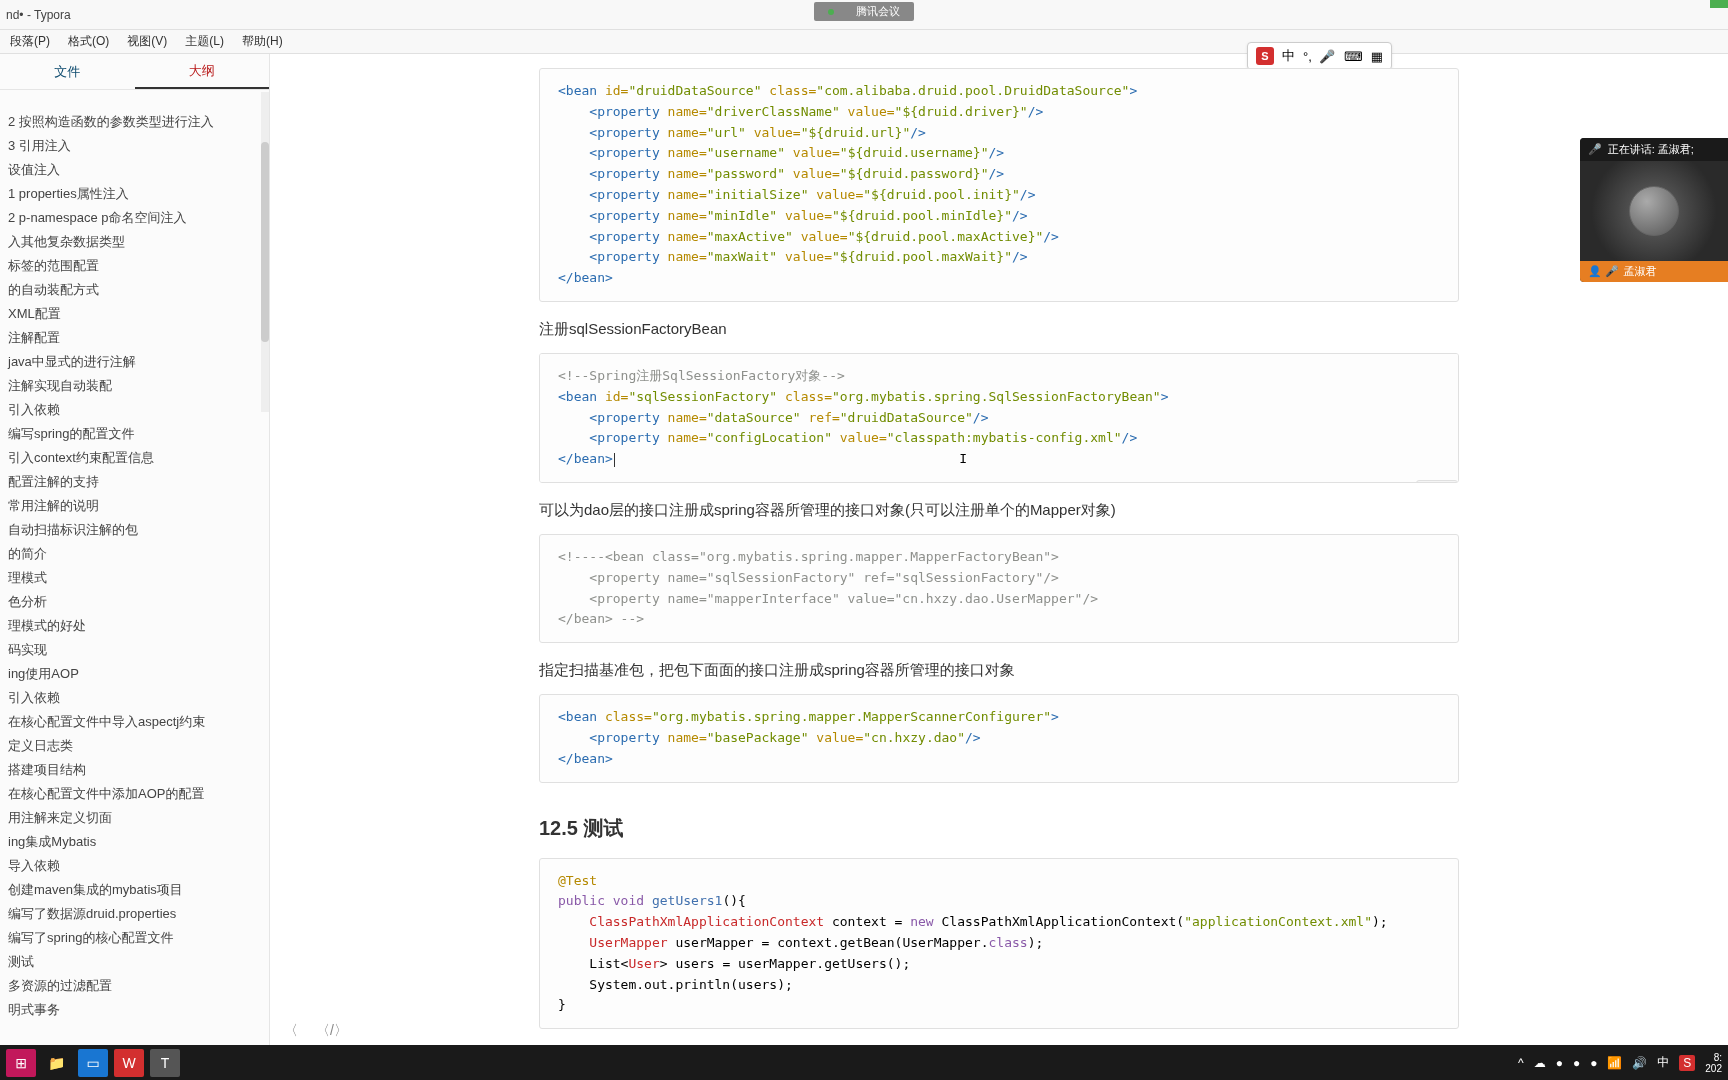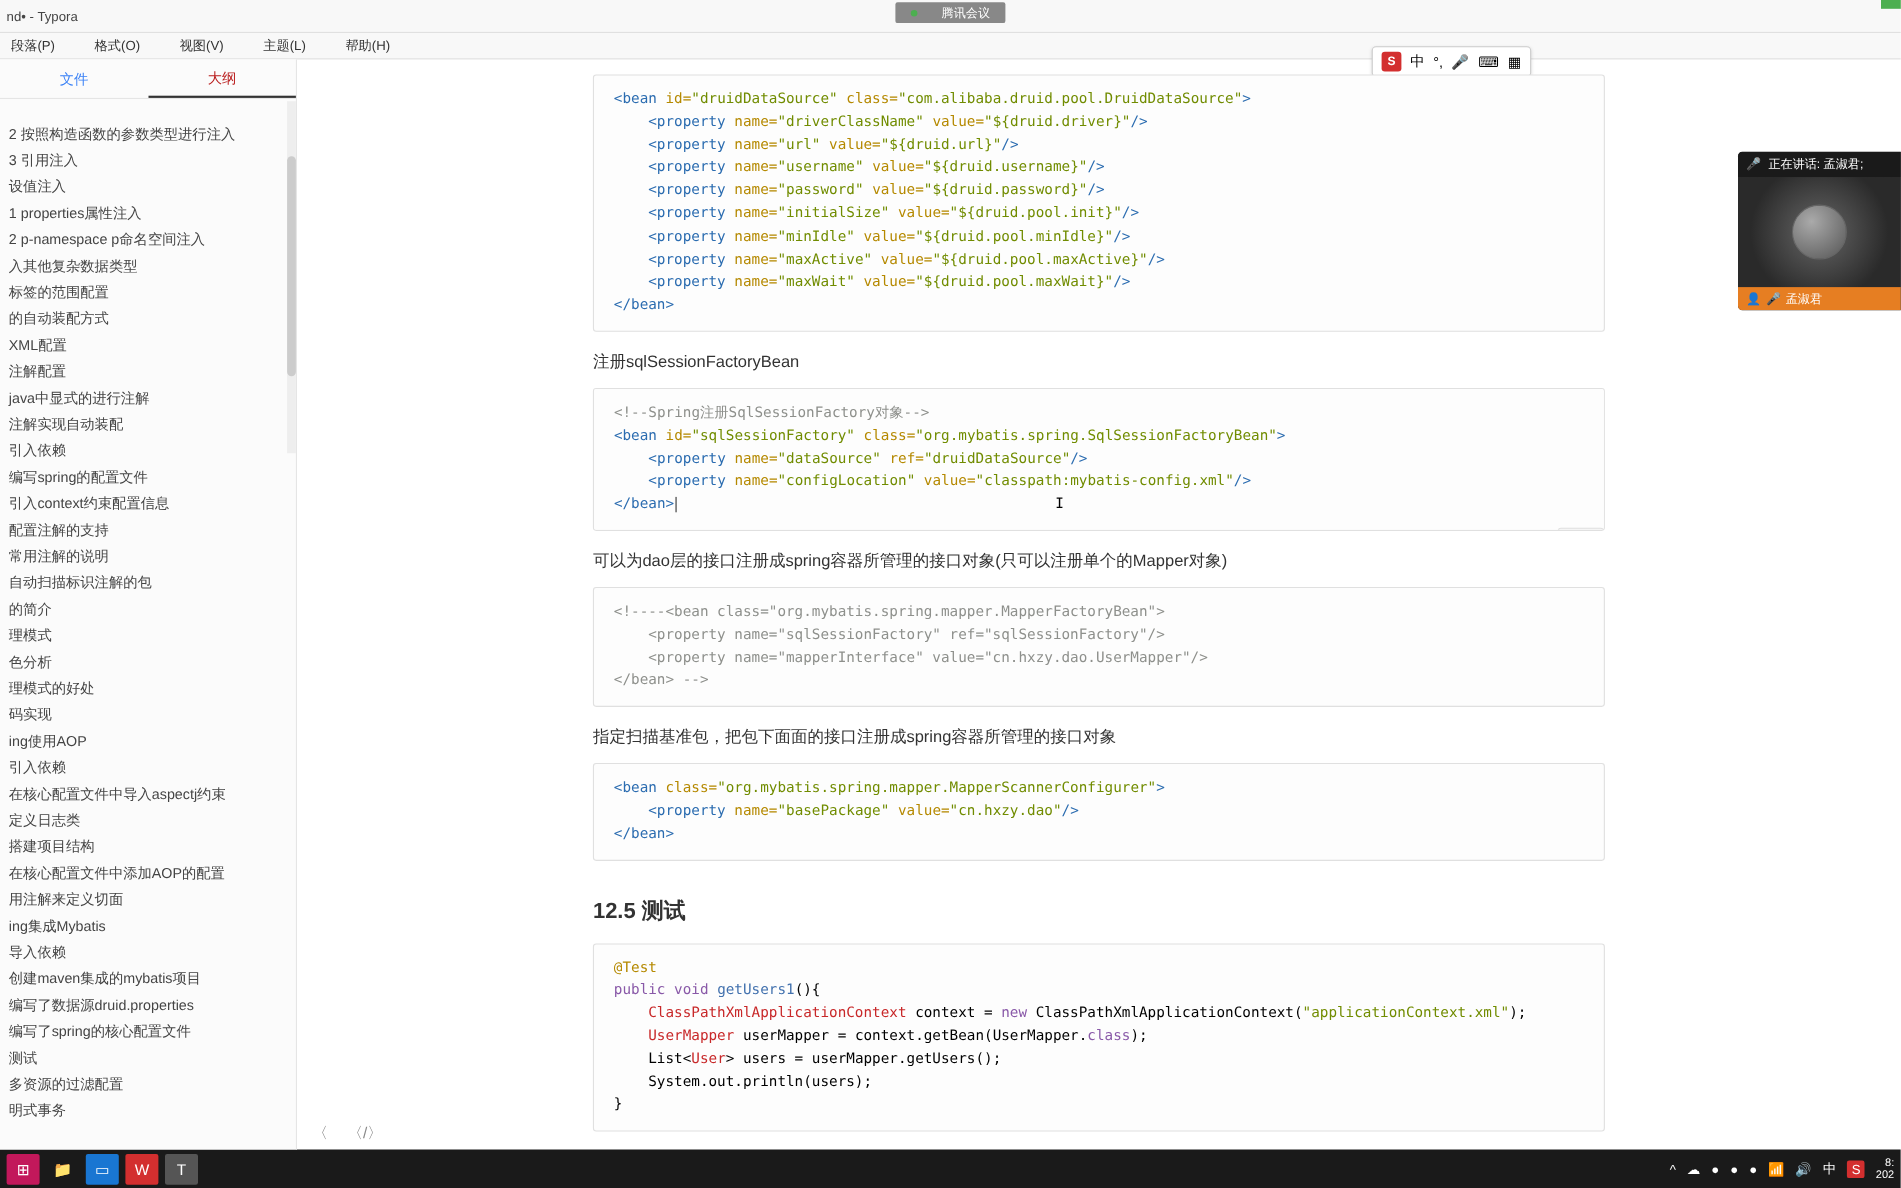--- a/index.html
+++ b/index.html
@@ -1,22 +1,22 @@
 <!DOCTYPE html>
 <html><head>
 <meta charset="utf-8">
 <style>
 * { margin: 0; padding: 0; box-sizing: border-box; }
 body { font-family: "Microsoft YaHei", sans-serif; background: #fff; overflow: hidden; width: 1728px; height: 1080px; }
 .titlebar { height: 30px; background: #f8f8f8; display: flex; align-items: center; padding: 0 6px; font-size: 12px; color: #444; border-bottom: 1px solid #e0e0e0; text-align: center; }
-.menubar { height: 24px; background: #f8f8f8; display: flex; align-items: center; padding: 0 10px; font-size: 12px; color: #333; gap: 36px; border-bottom: 1px solid #e0e0e0; }
+.menubar { height: 24px; background: #f8f8f8; display: flex; align-items: center; padding: 0 10px; font-size: 12px; color: #333; gap: 18px; border-bottom: 1px solid #e0e0e0; }
 .main { display: flex; height: calc(100% - 54px - 35px); }
 .sidebar { width: 270px; background: #fbfbfb; border-right: 1px solid #e5e5e5; display: flex; flex-direction: column; position: relative; }
 .side-tabs { display: flex; height: 36px; border-bottom: 1px solid #e5e5e5; }
-.side-tab { flex: 1; display: flex; align-items: center; justify-content: center; font-size: 13px; color: #3b82f6; cursor: pointer; }
+.side-tab { flex: 1; display: flex; align-items: center; justify-content: center; font-size: 13px; color: #0c4a6e; cursor: pointer; }
 .side-tab.active { border-bottom: 2px solid #333; color: #b91c1c; }
 .outline { flex: 1; overflow-y: auto; font-size: 13px; color: #444; padding: 4px 0; margin-top: 16px; }
 .outline-item { padding: 3px 8px; white-space: nowrap; overflow: hidden; cursor: pointer; }
 .content { flex: 1; overflow-y: auto; padding: 0 50px 40px 50px; position: relative; }
 .content-inner { max-width: 920px; margin: 0 auto; }
 .codeblock { border: 1px solid #e0e0e0; border-radius: 3px; background: #fdfdfd; padding: 12px 18px; font-family: Consolas, monospace; font-size: 13px; line-height: 1.6; white-space: pre; overflow-x: auto; margin: 14px 0; position: relative; }
 .lang-tag { position: absolute; right: 0; bottom: -22px; background: #f5f5f5; color: #888; font-size: 11px; padding: 2px 10px; border: 1px solid #e0e0e0; border-radius: 3px; }
 .para { font-size: 15px; color: #333; margin: 18px 0 10px 0; }
 .heading { font-size: 20px; font-weight: bold; color: #333; margin: 32px 0 16px 0; }
 .tag { color: #2b6cb0; }

